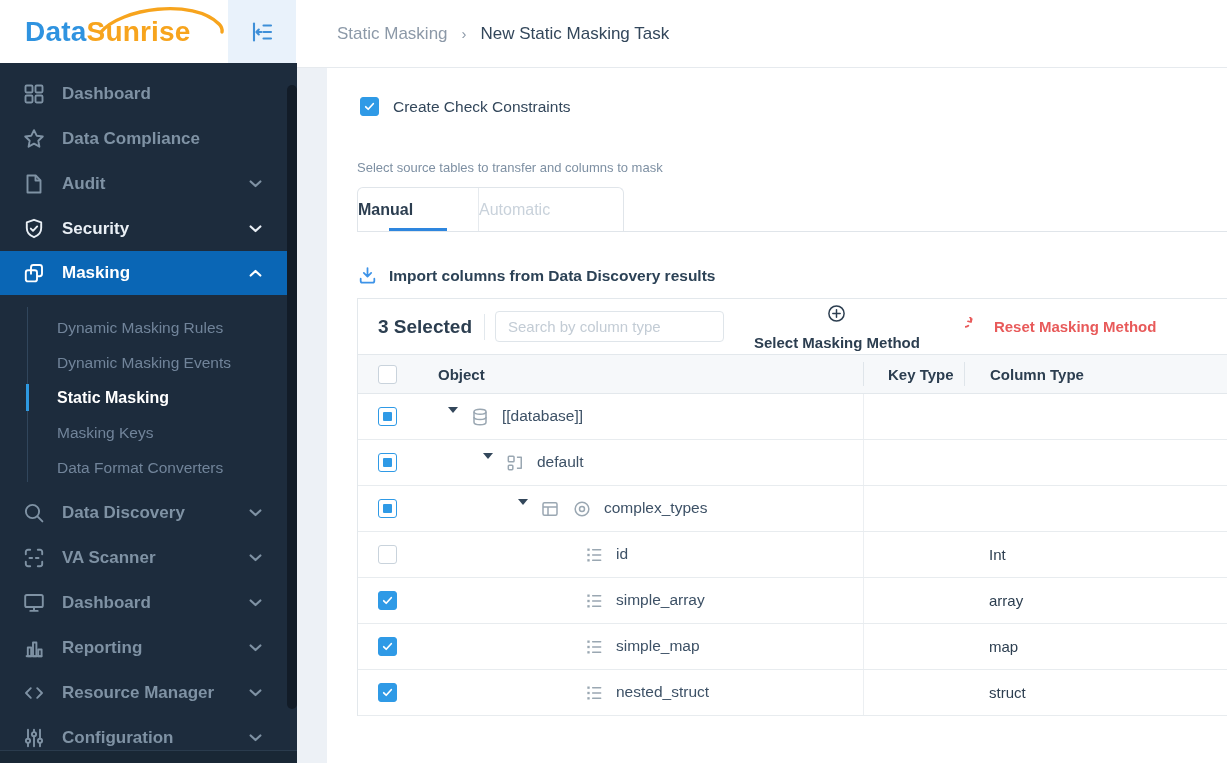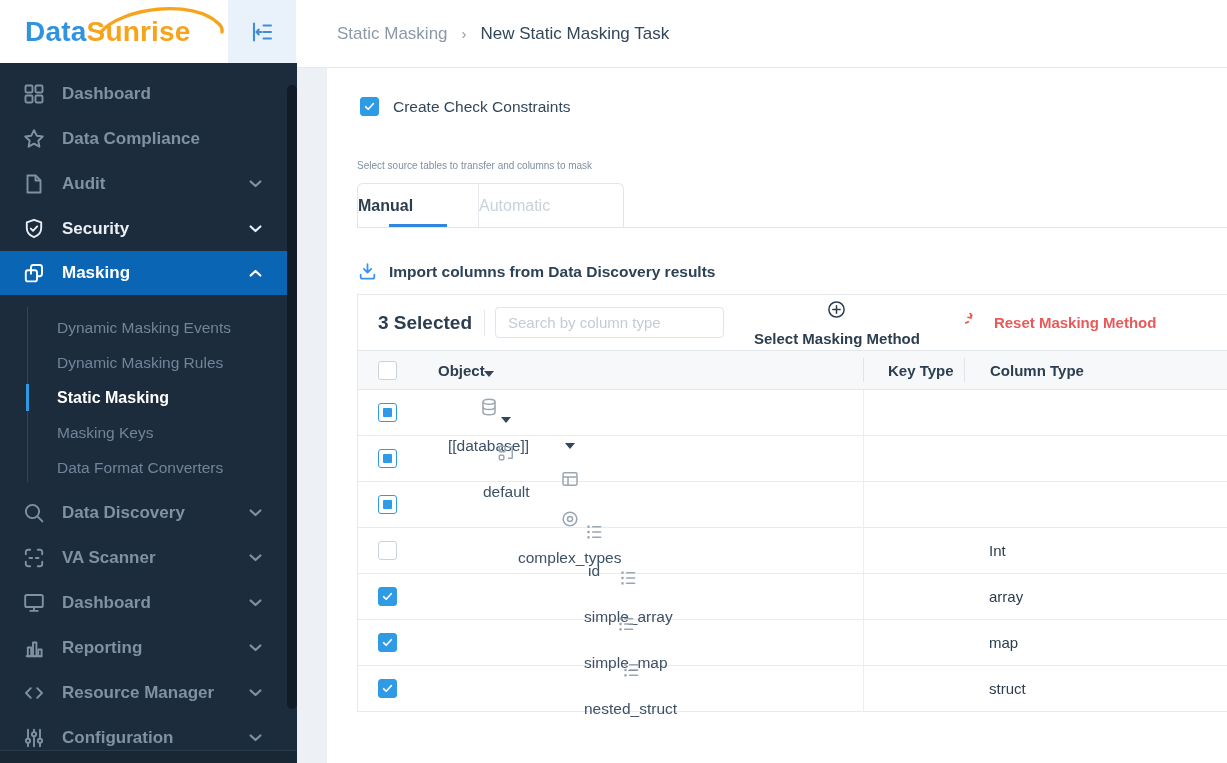--- a/index.html
+++ b/index.html
@@ -38,21 +38,21 @@
 
   .sb-thumb{position:absolute;top:22px;right:0;width:10px;height:624px;background:#121c28;border-radius:6px;cursor:pointer;}
   .sidebar-footer{position:absolute;left:0;right:0;bottom:0;height:12px;background:#192735;border-top:1px solid #2a3b4d;}
 
   
   .content-bg{position:absolute;left:297px;right:0;top:68px;bottom:0;background:#edf1f6;}
   .panel{position:absolute;left:327px;right:0;top:68px;bottom:0;background:#fff;color:#33475b;}
 
   .check-row{margin:29px 0 0 33px;display:flex;align-items:center;gap:14px;font-size:15.5px;color:#33475b;}
 
-  .section-label{margin:44px 0 0 30px;font-size:10px;color:#7e90a3;}
+  .section-label{margin:44px 0 0 30px;font-size:13px;color:#7e90a3;}
 
   .tabs-row{margin:12px 0 0 30px;height:44px;display:flex;border-bottom:1px solid #e0e5ea;}
   .tabs-box{display:flex;height:44px;border:1px solid #e0e5ea;border-bottom:none;border-radius:6px 6px 0 0;background:#fff;box-sizing:border-box;margin-bottom:-1px;}
   .tab{position:relative;width:120px;display:flex;align-items:center;font-size:16px;color:#c9d2db;cursor:pointer;}
   .tab + .tab{width:144px;border-left:1px solid #e6eaee;}
   .tab.active{color:#2c3e50;font-weight:bold;}
   .tab.active::after{content:'';position:absolute;left:31px;width:58px;bottom:0;height:3px;background:#2e86de;}
 
   .import-row{margin:33px 0 0 30px;display:flex;align-items:center;gap:11px;font-size:15.5px;font-weight:bold;color:#2c4256;cursor:pointer;}
   .import-row svg{width:21px;height:21px;color:#3d93e8;}
@@ -73,21 +73,21 @@
   .thead{height:38px;background:#f6f8fa;border-top:1px solid #e3e8ec;border-bottom:1px solid #e3e8ec;display:flex;align-items:center;font-size:15px;font-weight:bold;color:#2c3e50;}
   .trow{height:45px;border-bottom:1px solid #e8ecef;display:flex;align-items:stretch;font-size:15.5px;color:#3d5166;}
   .cb-cell{flex:0 0 60px;display:flex;align-items:center;padding-left:20px;box-sizing:border-box;}
   .obj-cell{flex:0 0 445px;display:flex;align-items:center;}
   .key-cell{flex:0 0 101px;display:flex;align-items:center;padding-left:24px;box-sizing:border-box;}
   .type-cell{flex:1 1 auto;display:flex;align-items:center;padding-left:25px;font-size:15px;color:#2c3e50;}
   .thead .key-cell,.thead .type-cell{border-left:1px solid #dfe5ea;height:24px;align-self:center;}
   .trow .key-cell{border-left:1px solid #eceff2;}
   .thead .obj-cell{padding-left:20px;box-sizing:border-box;flex:0 0 445px;}
 
-  .tree{display:flex;align-items:center;gap:20px;flex-direction:column;}
+  .tree{display:flex;align-items:flex-start;gap:12px;}
   .lvl-0 .tree{padding-left:30px;}
   .lvl-1 .tree{padding-left:65px;}
   .lvl-2 .tree{padding-left:100px;}
   .lvl-3 .tree{padding-left:166px;}
   .caret{width:10px;height:0;border-left:5px solid transparent;border-right:5px solid transparent;border-top:6px solid #33475b;box-sizing:border-box;cursor:pointer;flex:0 0 auto;}
   .tico{width:20px;height:20px;color:#9aa7b2;flex:0 0 auto;}
 
   
   .cb{position:relative;width:19px;height:19px;box-sizing:border-box;border:1px solid #c9d3dc;border-radius:3px;background:#fff;cursor:pointer;flex:0 0 auto;display:flex;align-items:center;justify-content:center;}
   .cb .check{display:none;width:13px;height:13px;}
@@ -300,24 +300,24 @@
             <use href="#sym-mask"></use>
           </svg>
         <span>Masking</span>
         <svg class="chev">
             <use href="#sym-chevron"></use>
           </svg>
       </div>
 
       <div class="submenu">
         <div class="sub-item">
+            <span>Dynamic Masking Rules</span>
+          </div>
+        <div class="sub-item">
             <span>Dynamic Masking Events</span>
-          </div>
-        <div class="sub-item">
-            <span>Dynamic Masking Rules</span>
           </div>
         <div class="sub-item active">
             <span>Static Masking</span>
           </div>
         <div class="sub-item">
             <span>Masking Keys</span>
           </div>
         <div class="sub-item">
             <span>Data Format Converters</span>
           </div>

